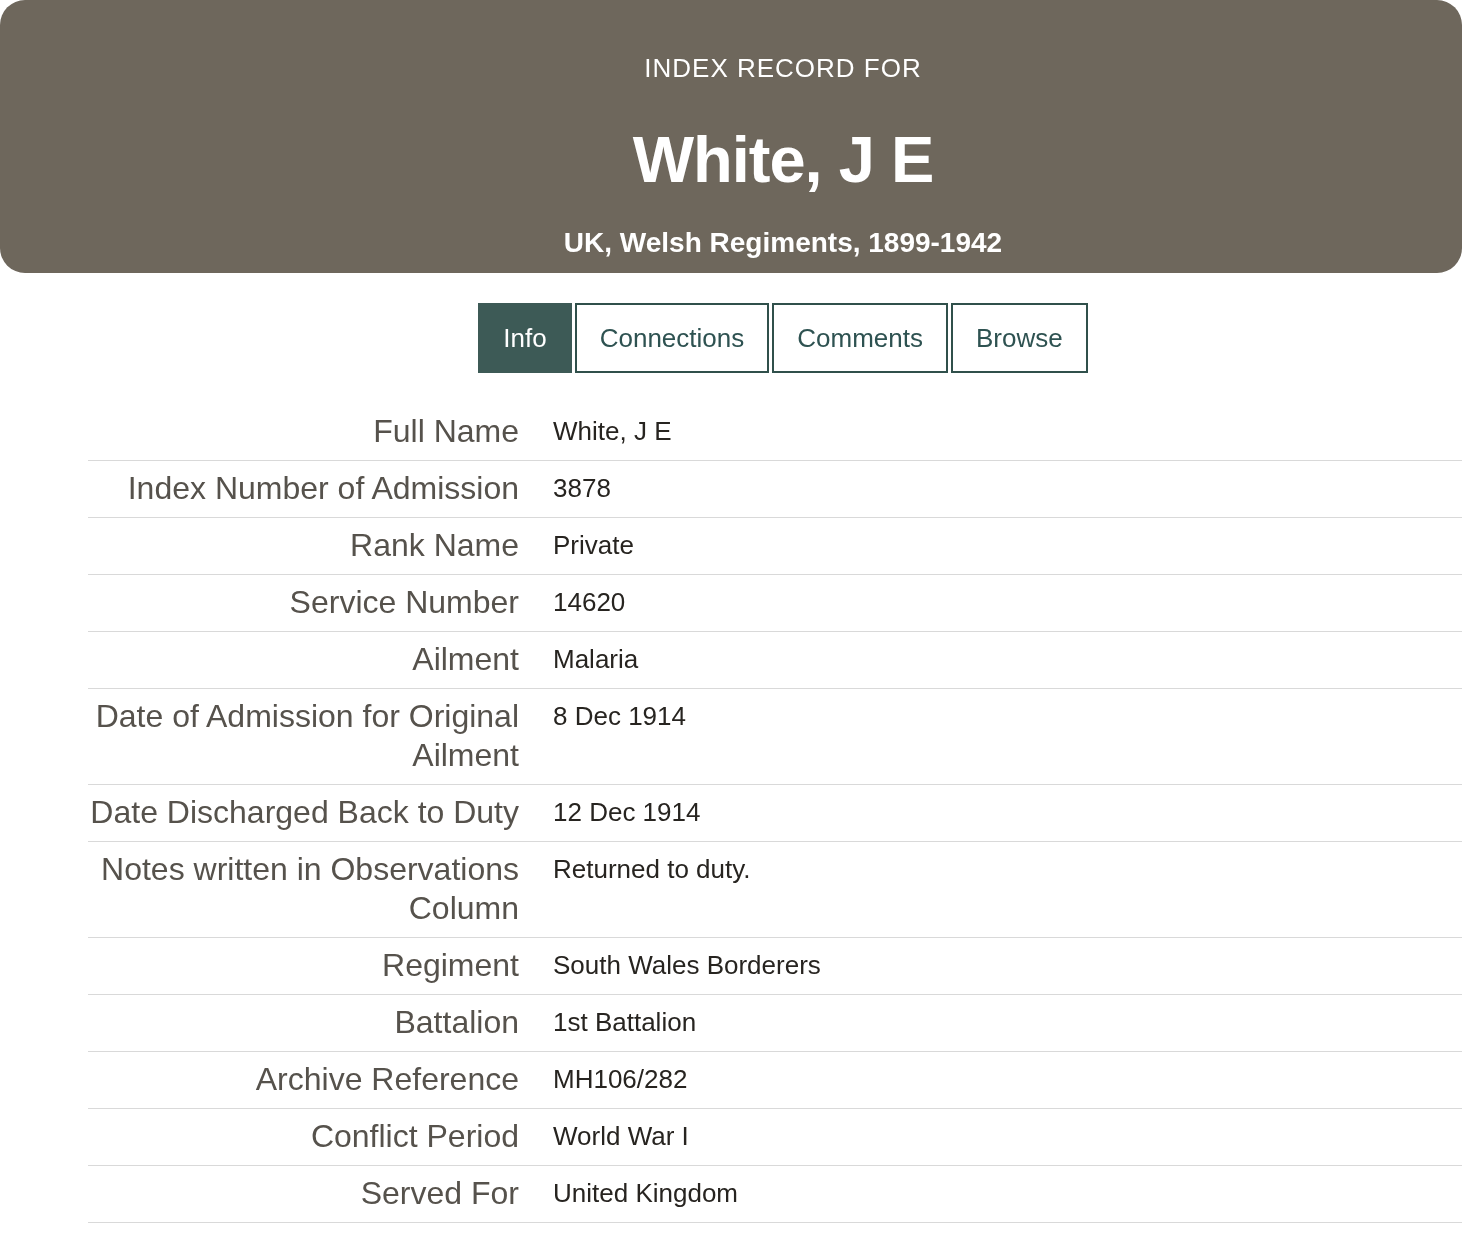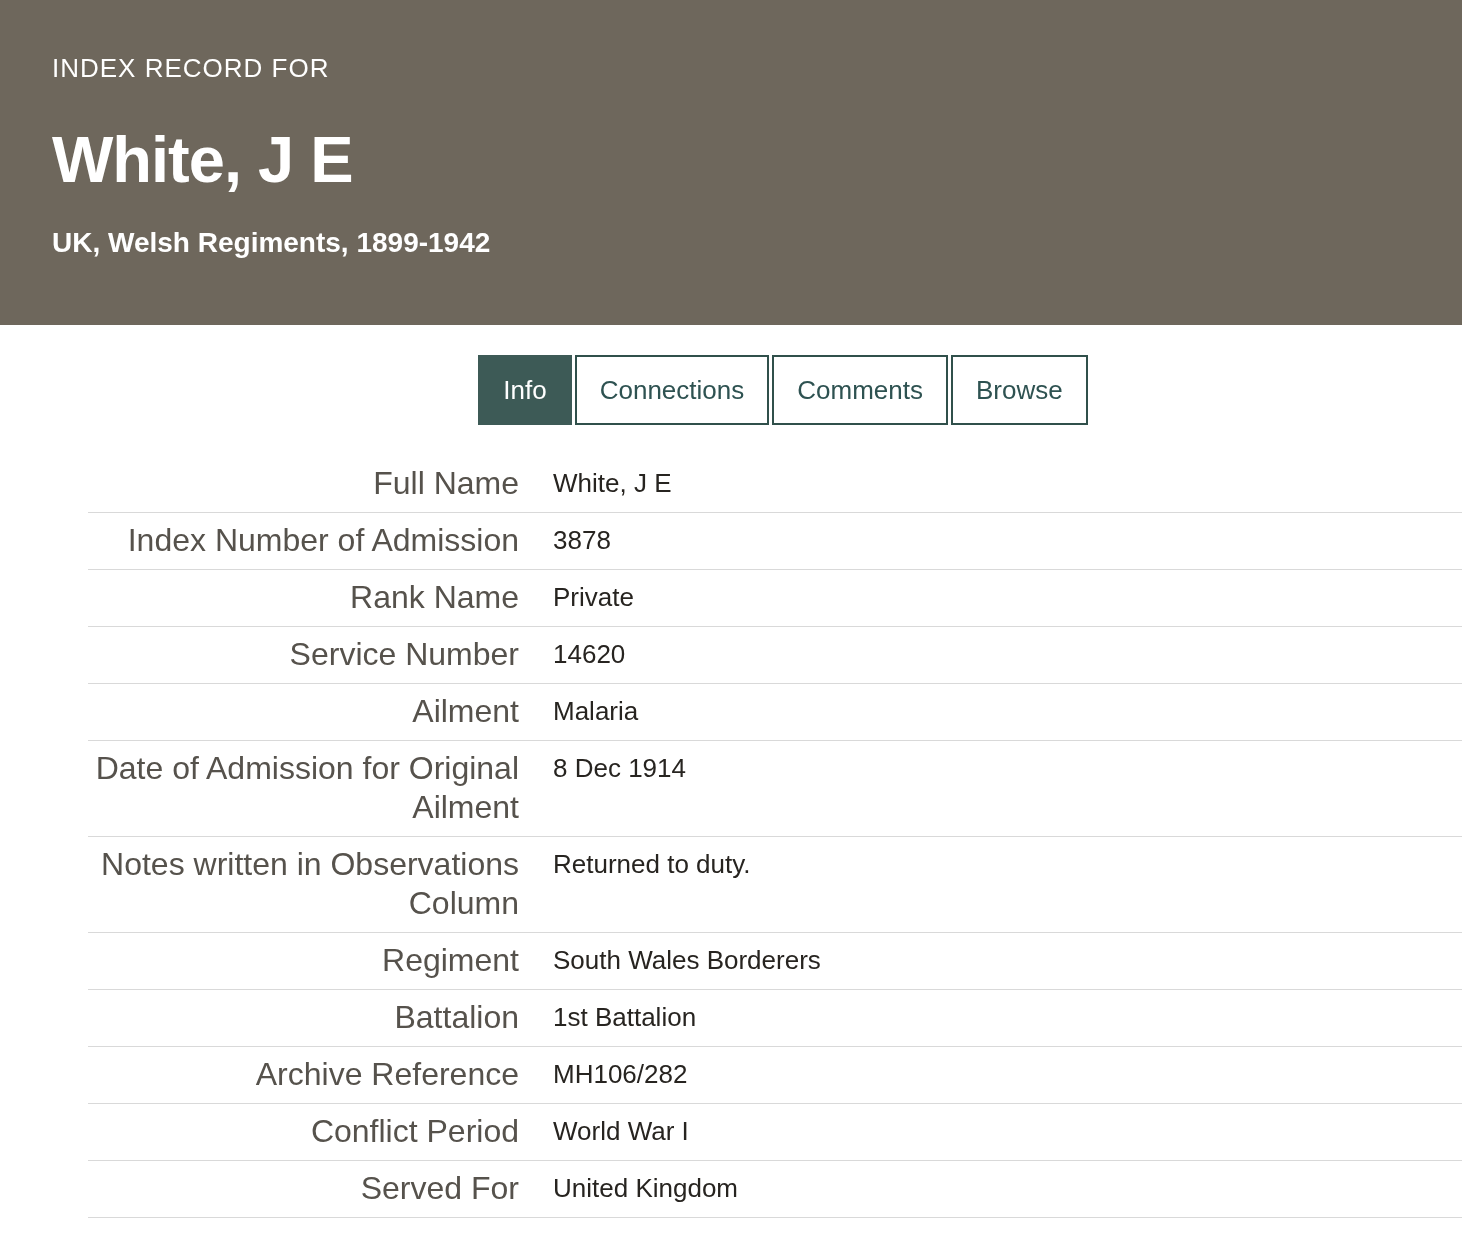--- a/index.html
+++ b/index.html
@@ -18,23 +18,25 @@
     width: 1462px; height: 1252px;
     overflow: hidden;
     background: var(--page-bg);
     font-family: "Liberation Sans", "DejaVu Sans", sans-serif;
   }
   
   .center-shift { position: relative; left: 52px; }
 
   .record-header {
     width: 100%;
-    height: 325px;
+    height: 273px;
     background: var(--header-bg);
     color: var(--header-text);
+    text-align: center;
+    border-radius: 25px;
   }
   .record-header .eyebrow {
     padding-top: 54px;
     font-size: 26px;
     line-height: 28px;
     letter-spacing: 1px;
     font-weight: 400;
   }
   .record-header h1 {
     margin-top: 42px;
@@ -145,20 +147,24 @@
   </div>
       <div class="field-row">
     <div class="field-label">Ailment</div>
     <div class="field-value">Malaria</div>
   </div>
       <div class="field-row">
     <div class="field-label">Date of Admission for Original Ailment</div>
     <div class="field-value">8 Dec 1914</div>
   </div>
       <div class="field-row">
+    <div class="field-label">Date Discharged Back to Duty</div>
+    <div class="field-value">12 Dec 1914</div>
+  </div>
+      <div class="field-row">
     <div class="field-label">Notes written in Observations Column</div>
     <div class="field-value">Returned to duty.</div>
   </div>
       <div class="field-row">
     <div class="field-label">Regiment</div>
     <div class="field-value">South Wales Borderers</div>
   </div>
       <div class="field-row">
     <div class="field-label">Battalion</div>
     <div class="field-value">1st Battalion</div>

